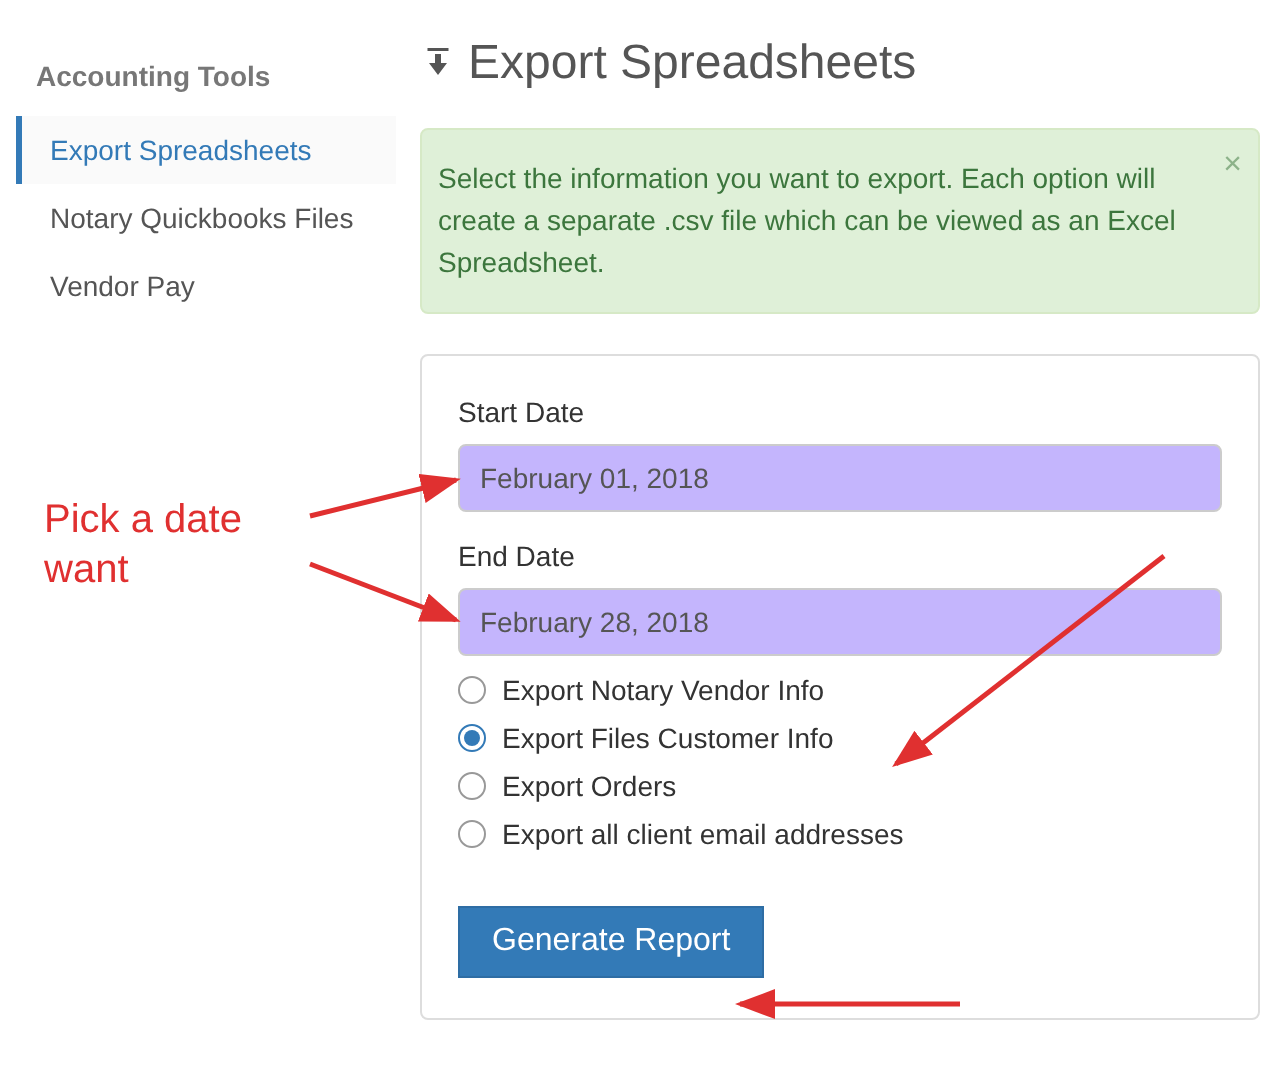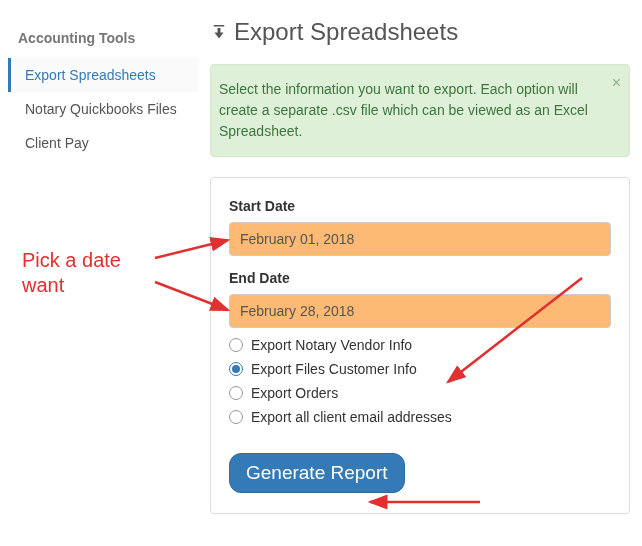--- a/index.html
+++ b/index.html
@@ -70,35 +70,35 @@
     opacity: .5;
     cursor: pointer;
     font-size: 16px;
   }
   .panel {
     border: 1px solid #ddd;
     border-radius: 4px;
     padding: 16px 18px 20px 18px;
   }
   .label {
-    font-weight: 700;
+    font-weight: 400;
     color: #333;
     font-size: 14px;
     margin-bottom: 8px;
     margin-top: 4px;
   }
   .label.second { margin-top: 14px; }
   .date-input {
     width: 100%;
     border: 1px solid #ccc;
     border-radius: 4px;
     padding: 8px 10px;
     font-size: 14px;
     color: #555;
-    background: #fdba74;
+    background: #c4b5fd;
     outline: none;
   }
   .radios { margin-top: 9px; }
   .radio-row {
     display: flex;
     align-items: center;
     gap: 8px;
     margin: 8px 0;
     font-size: 14px;
     color: #333;
@@ -122,23 +122,23 @@
     width: 8px; height: 8px;
     border-radius: 50%;
     background: #337ab7;
     top: 2px; left: 2px;
   }
   .btn {
     margin-top: 20px;
     background: #337ab7;
     color: #fff;
     border: 1px solid #2e6da4;
-    border-radius: 12px;
+    border-radius: 0;
     padding: 8px 16px;
-    font-size: 19px;
+    font-size: 16px;
     cursor: pointer;
   }
   .annotation-text {
     position: absolute;
     left: 22px;
     top: 248px;
     color: #e03030;
     font-size: 20px;
     text-align: left;
     line-height: 1.25;
@@ -152,21 +152,21 @@
     pointer-events: none;
   }
 </style>
 </head>
 <body>
 
 <div class="sidebar">
   <div class="sidebar-title">Accounting Tools</div>
   <div class="sidebar-item active"><span>Export Spreadsheets</span></div>
   <div class="sidebar-item"><span>Notary Quickbooks Files</span></div>
-  <div class="sidebar-item"><span>Client Pay</span></div>
+  <div class="sidebar-item"><span>Vendor Pay</span></div>
 </div>
 
 <div class="main">
   <div class="page-title">
     <span style="display:inline-block;">
       <svg width="18" height="18" viewBox="0 0 24 24" fill="#555">
           <path d="M5 20h14v-2H5v2zm7-18L6 10h4v6h4v-6h4L12 2z" transform="rotate(180 12 12)"></path>
         </svg>
     </span>
     <span>Export Spreadsheets</span>

